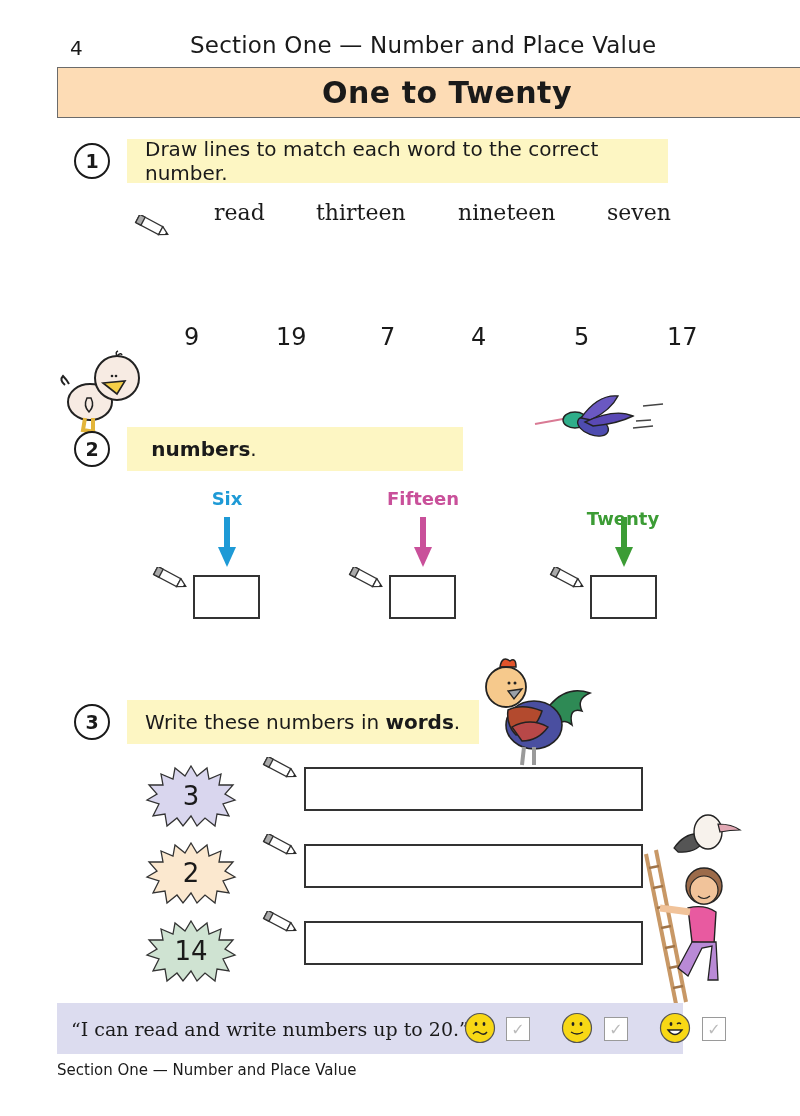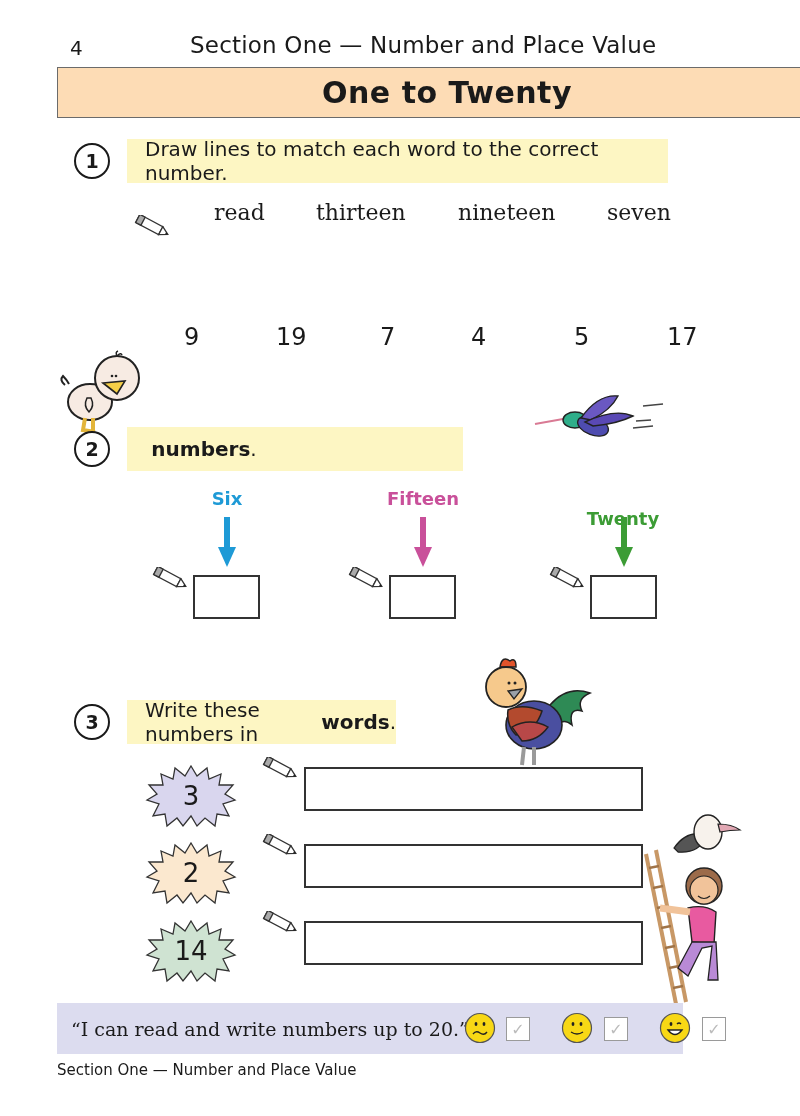--- a/index.html
+++ b/index.html
@@ -159,21 +159,21 @@
   <path d="M36 55 Q50 48 70 56 Q64 76 44 80 Q34 70 36 55 Z" fill="#b34a2e" stroke="#222" stroke-width="1.5"></path>
   <path d="M40 72 Q58 62 76 72 Q66 86 50 86 Z" fill="#b84848" stroke="#222" stroke-width="1.4"></path>
   <circle cx="34" cy="32" r="20" fill="#f6c98c" stroke="#222" stroke-width="1.8"></circle>
   <path d="M36 36 L50 34 L42 44 Z" fill="#9aa0a8" stroke="#222" stroke-width="1.3"></path>
   <circle cx="37" cy="28" r="1.5" fill="#222"></circle>
     <circle cx="43" cy="28" r="1.5" fill="#222"></circle>
   <path d="M52 92 L50 110 M62 92 L62 110" stroke="#9a9a9a" stroke-width="4"></path>
 </svg>
 
 <div class="abs q-circle" style="left:74px; top:704px;">3</div>
-<div class="abs q-band" style="left:127px; top:700px; width:269px;">
+<div class="abs q-band" style="left:127px; top:700px; width:352px;">
   <span>Write these numbers in </span>&nbsp;<b>words</b><span>.</span>
 </div>
 
 <svg class="abs star" style="left:145px; top:764px;" viewBox="0 0 92 64">
   <polygon points="46,2 52,12 62,4 64,15 76,10 74,21 88,21 80,30 90,36 78,40 84,52 72,50 70,62 60,54 52,62 46,52 38,62 32,54 22,62 20,50 8,52 14,40 2,36 12,30 4,21 18,21 16,10 28,15 30,4 40,12" fill="#d9d6ee" stroke="#333" stroke-width="1.3"></polygon>
 </svg>
 <div class="abs star-label" style="left:145px; top:764px;">3</div>
 <svg class="abs pencil" style="left:261px; top:757px;" viewBox="0 0 40 22">
   <g transform="rotate(28 20 11)">
       <rect x="3" y="7" width="26" height="9" fill="#fff" stroke="#333" stroke-width="1.3"></rect>

